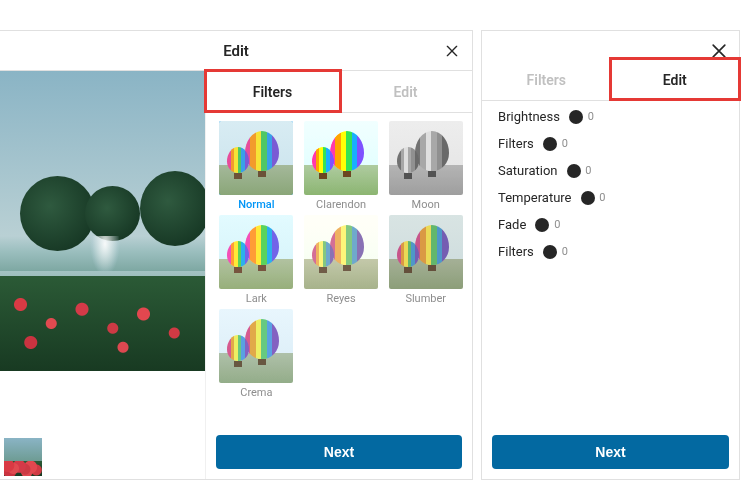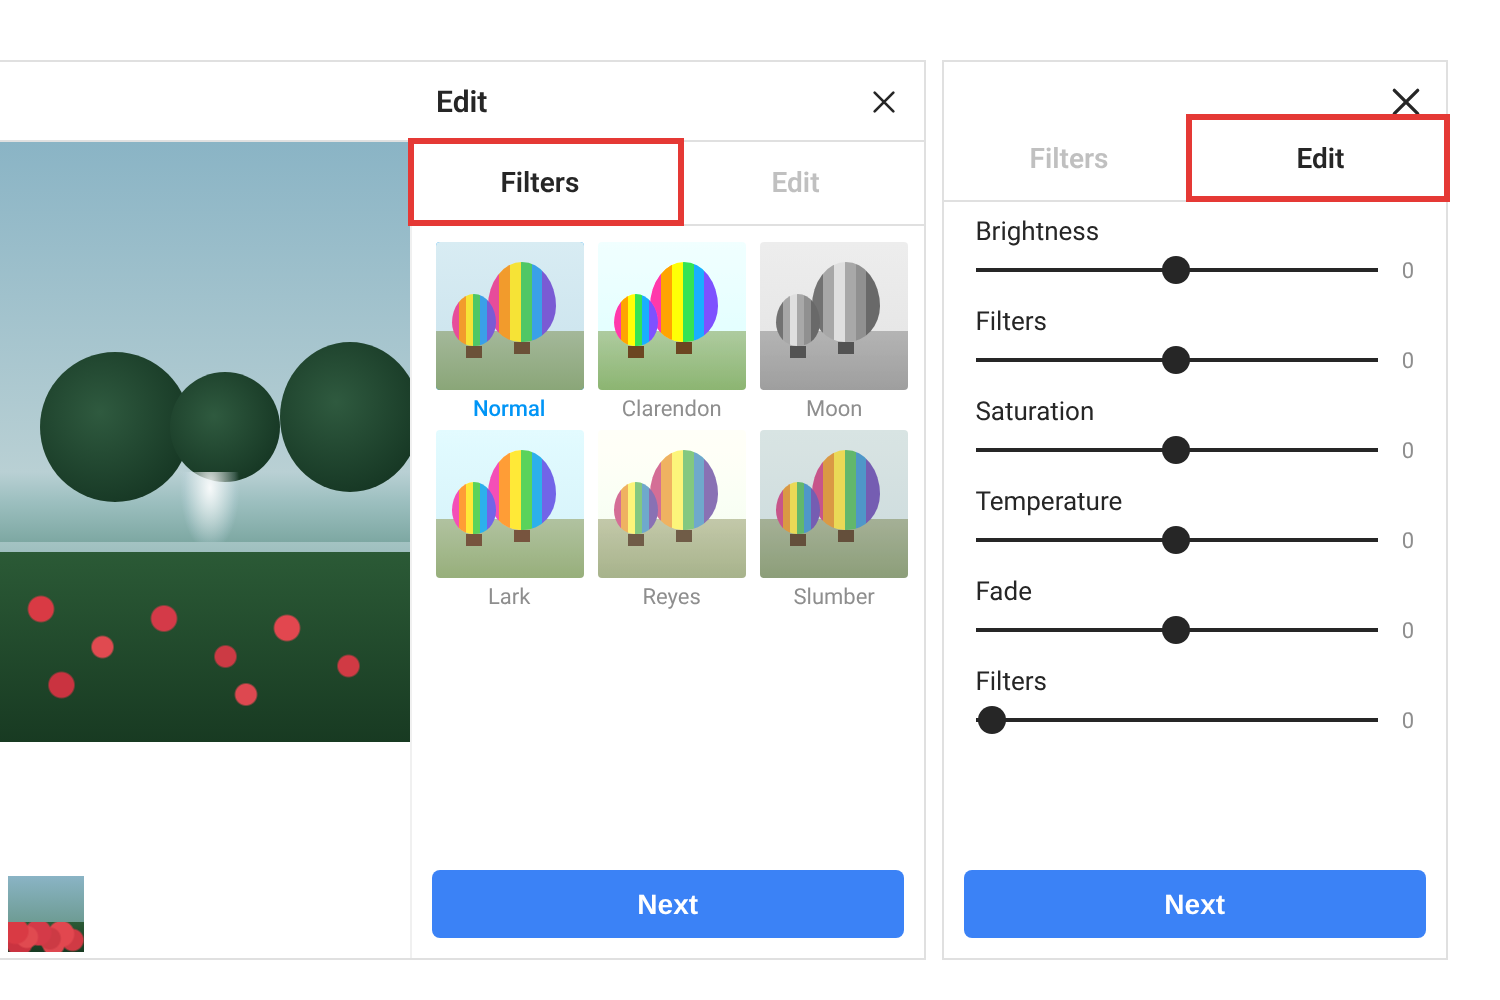--- a/index.html
+++ b/index.html
@@ -9,21 +9,21 @@
     width: 750px;
     height: 500px;
     overflow: hidden;
     position: relative;
   }
   .container {
     display: flex;
     width: 750px;
     height: 500px;
     gap: 0;
-    padding: 30px 26px 20px 0;
+    padding: 30px 10px 20px 0;
   }
   
   .left-panel {
     width: 475px;
     border: 1px solid #e0e0e0;
     border-left: none;
     background: #fff;
     display: flex;
     flex-direction: column;
     position: relative;
@@ -188,21 +188,21 @@
   .bscene.mo{ filter: grayscale(1) contrast(1.05);}
   .bscene.la{ filter: hue-rotate(-8deg) brightness(1.06) saturate(1.05);}
   .bscene.re{ filter: sepia(.3) brightness(1.05) saturate(.85);}
   .bscene.ju{ filter: saturate(1.25) contrast(1.1);}
   .bscene.sl{ filter: brightness(.95) saturate(.85) sepia(.1);}
   .bscene.cr{ filter: brightness(1.05) saturate(.75) hue-rotate(5deg);}
 
   .next-btn{
     margin: 6px 10px 10px 10px;
     height:34px;
-    background:#3b82f6;
+    background:#0369a1;
     color:#fff;
     border:none;
     border-radius:4px;
     font-weight:600;
     font-size:14px;
     cursor:pointer;
   }
 
   
   .filters-grid-wrap::-webkit-scrollbar{width:8px;}
@@ -230,22 +230,22 @@
   .sliders{
     flex:1;
     padding: 8px 16px 0 16px;
     display:flex;
     flex-direction:column;
     gap: 12px;
     overflow:hidden;
   }
   .slider-row{
     display:flex;
-    flex-direction:column;
-    gap:4px;
+    flex-direction:row;
+    gap:16px;
   }
   .slider-label{
     font-size:13px; color:#262626;
   }
   .slider-track-row{
     display:flex; align-items:center; gap:8px;
   }
   .slider{
     flex:1; height:14px; position:relative; cursor:pointer;
   }
@@ -350,20 +350,29 @@
               </div>
               <div class="filter-item">
                 <div class="filter-thumb">
                   <div class="bscene sl">
                     <div class="balloon b1"></div>
                     <div class="balloon b2"></div>
                   </div>
                 </div>
                 <div class="filter-label">Slumber</div>
               </div>
+              <div class="filter-item">
+                <div class="filter-thumb">
+                  <div class="bscene cr">
+                    <div class="balloon b1"></div>
+                    <div class="balloon b2"></div>
+                  </div>
+                </div>
+                <div class="filter-label">Crema</div>
+              </div>
             </div>
         </div>
 
         <button class="next-btn">Next</button>
       </div>
     </div>
   </div>
 
   <div class="right-panel">
     <span class="right-close">

